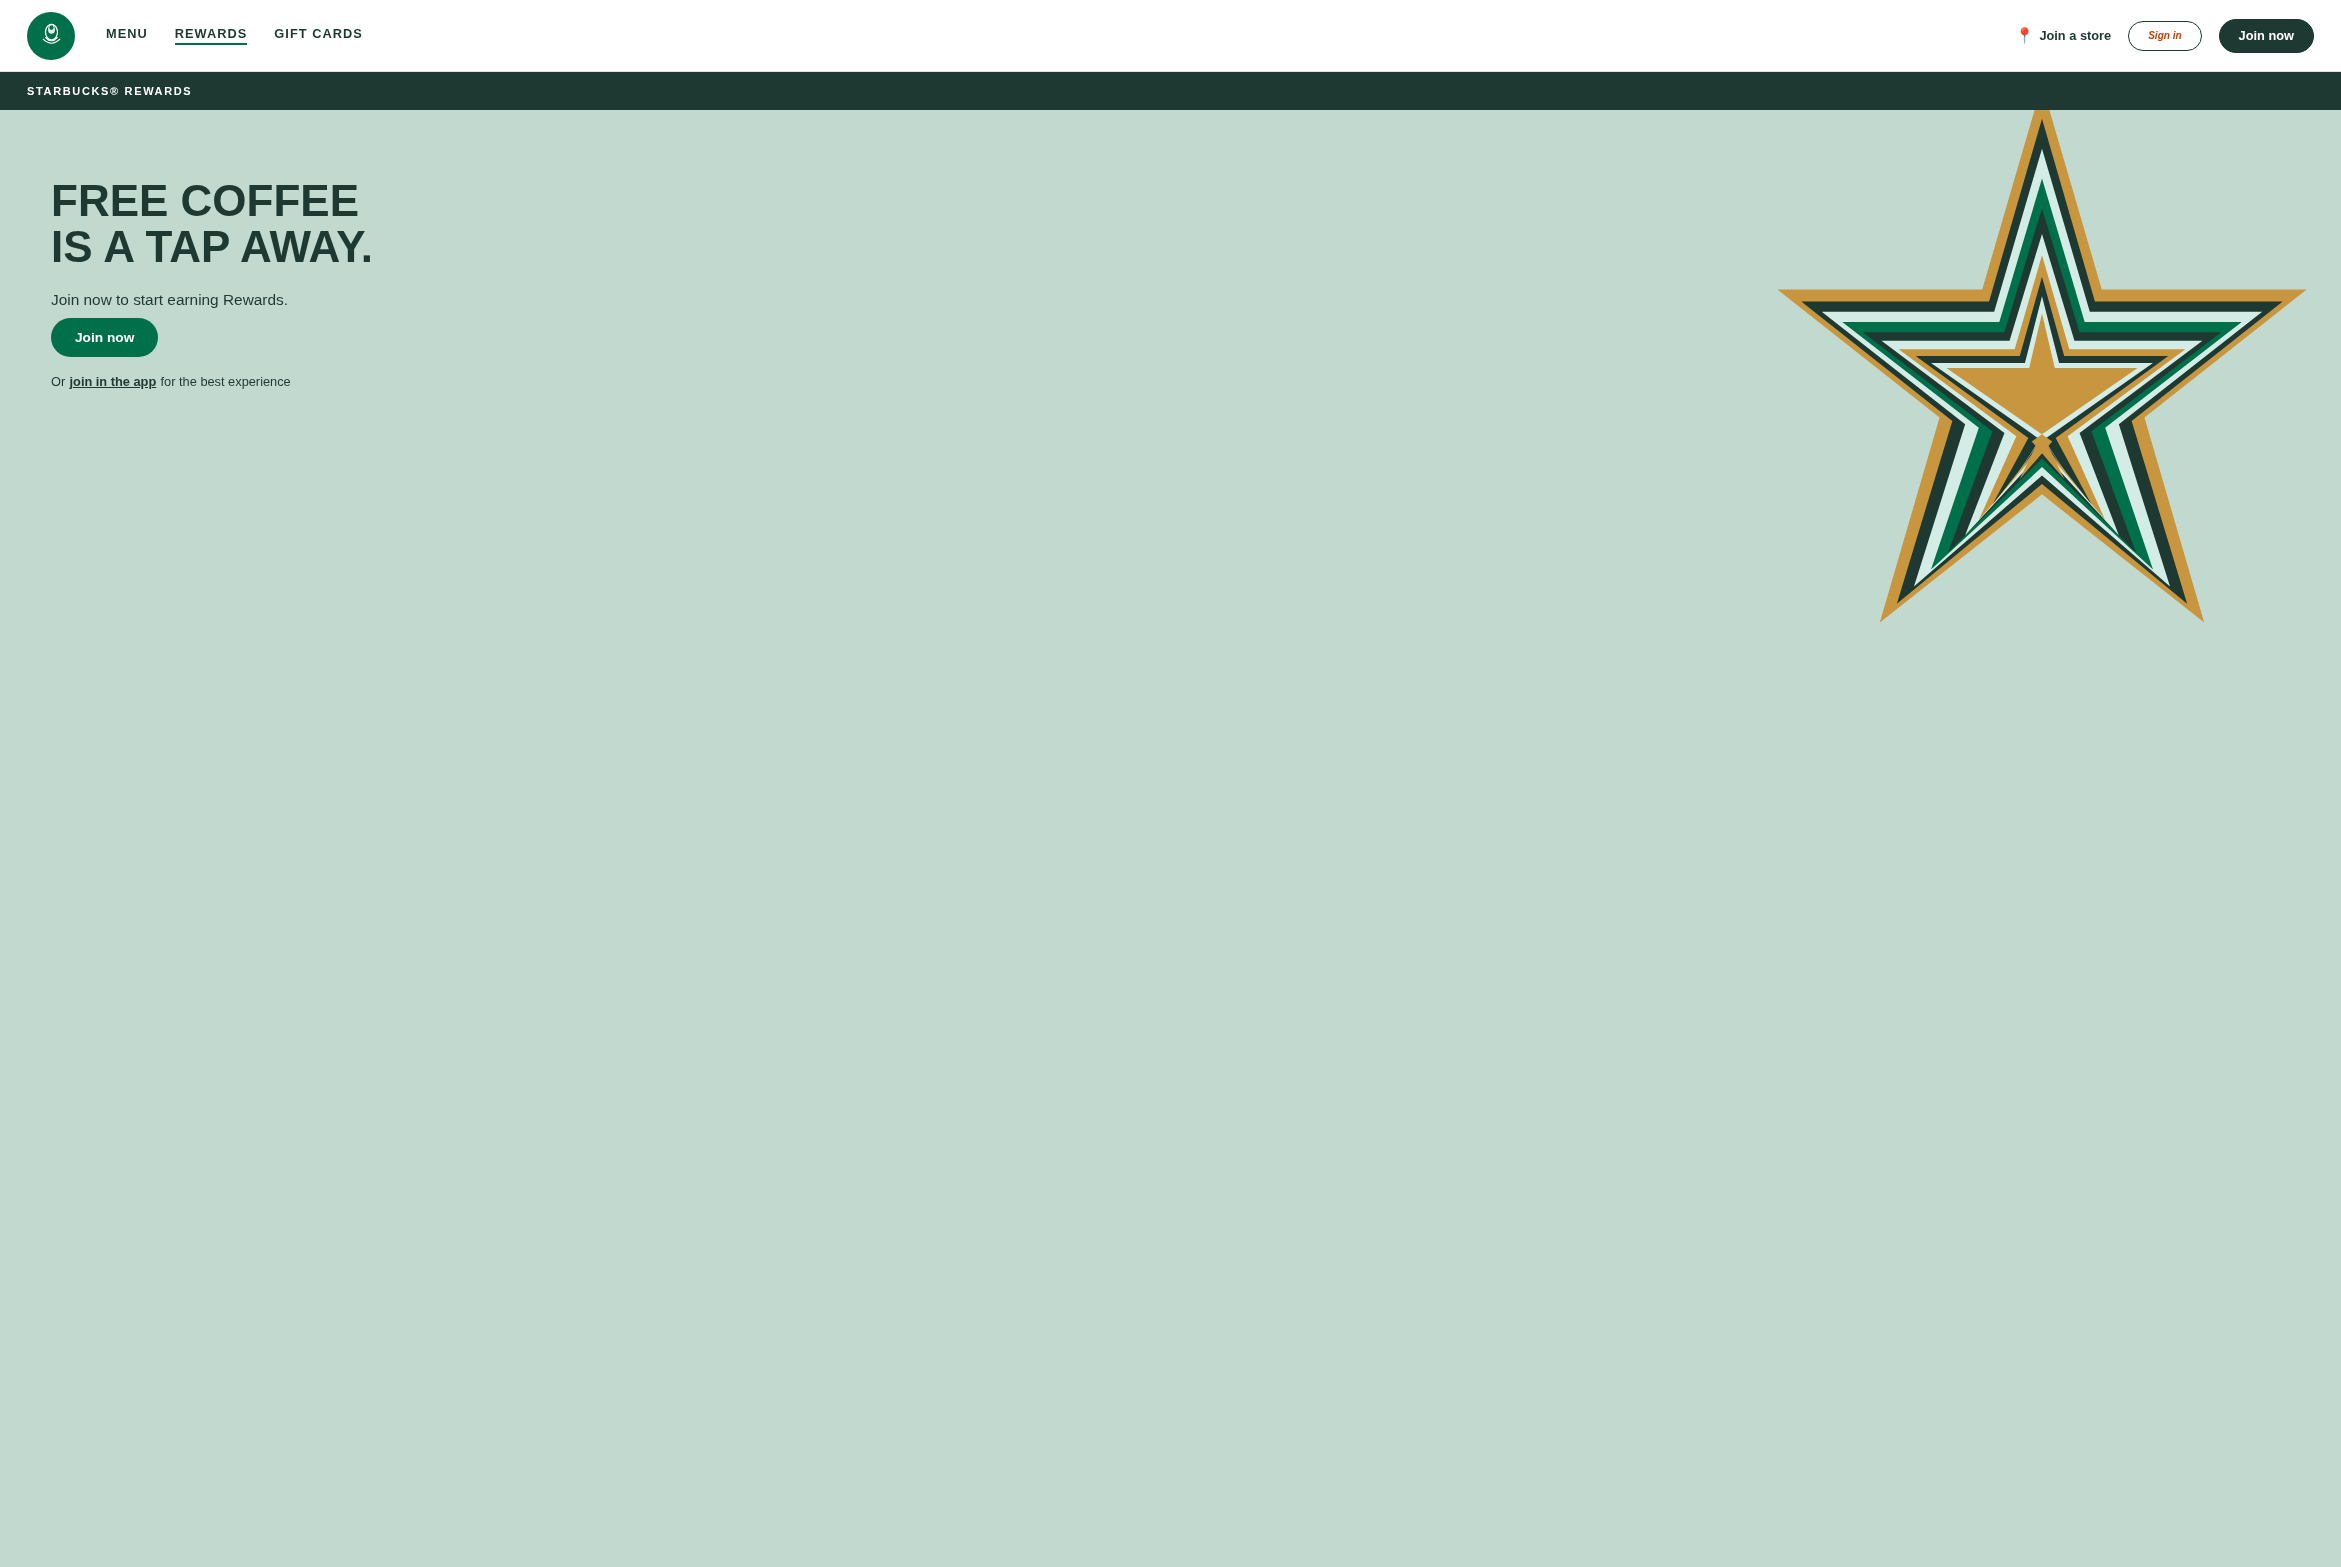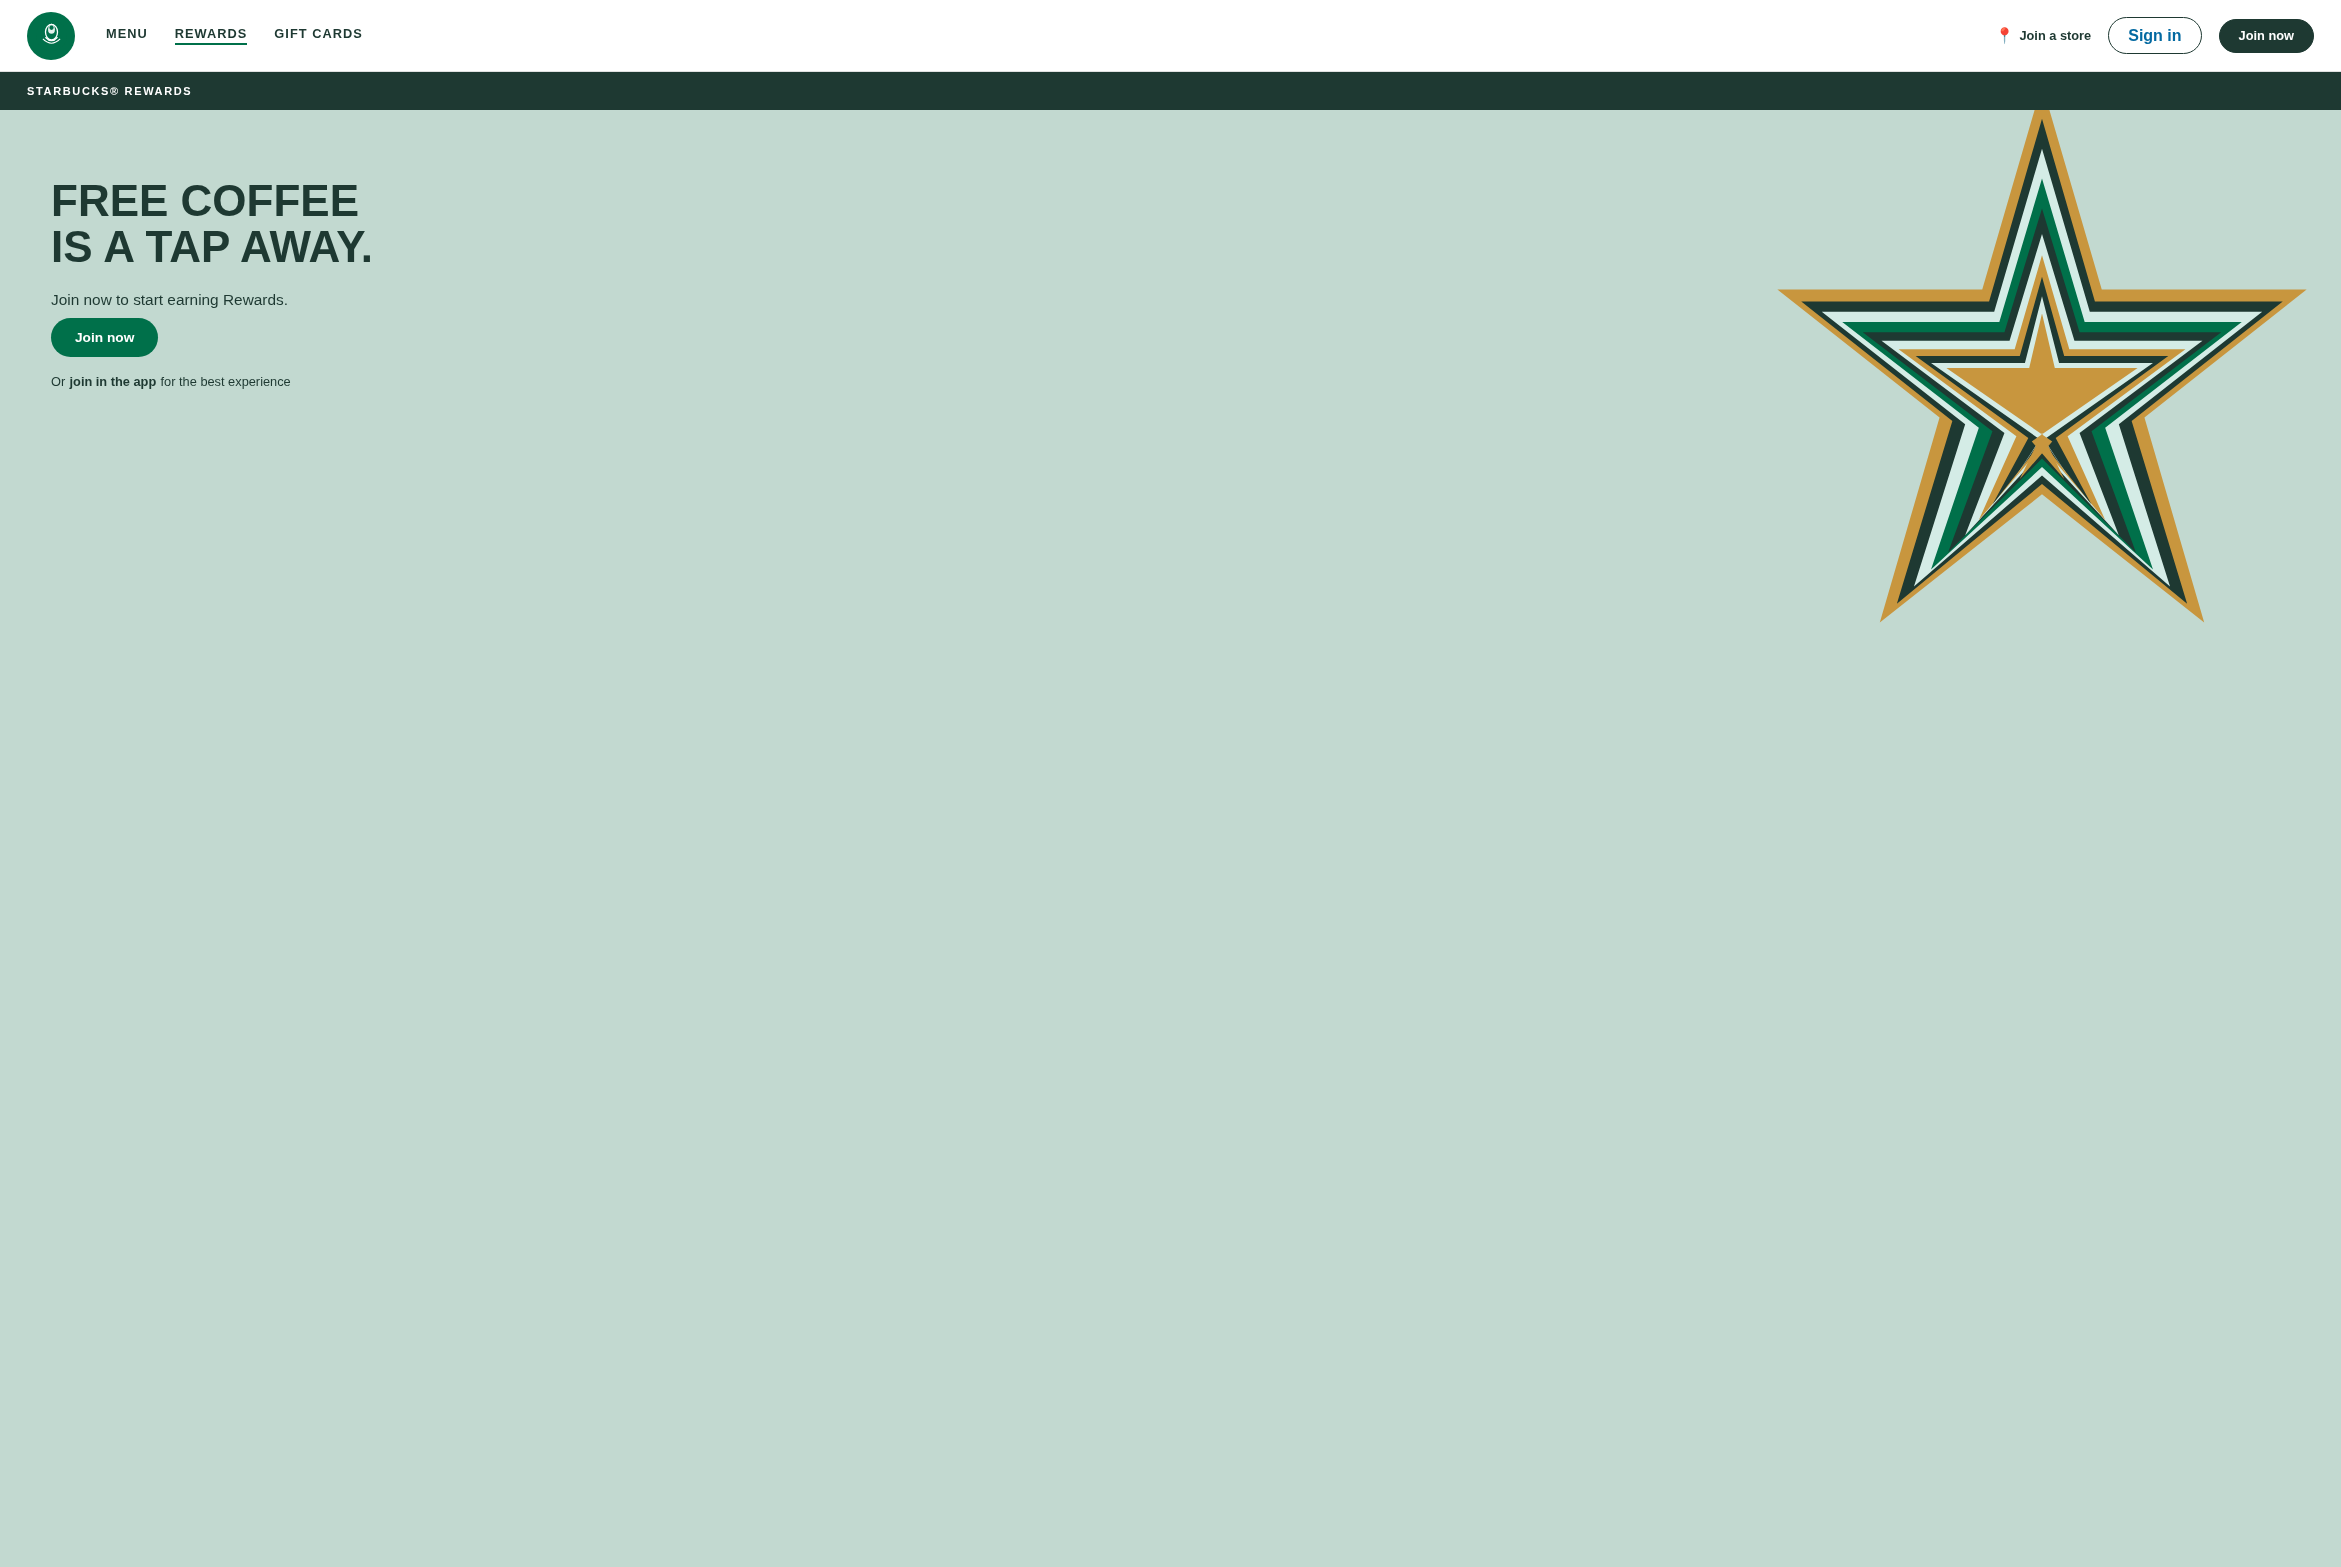--- a/index.html
+++ b/index.html
@@ -72,24 +72,25 @@
       font-weight: 600;
       color: #1e3932;
       cursor: pointer;
       text-decoration: none;
     }
     .sign-in-btn {
       padding: 8.5px 19px;
       border: 1.7px solid #1e3932;
       border-radius: 43px;
       background: transparent;
-      color: #0369a1;
-      font-size: 16px;
-      font-weight: 700;
-      cursor: pointer;
+      color: #c2410c;
+      font-size: 10px;
+      font-weight: 700;
+      cursor: pointer;
+      font-style: italic;
     }
     .join-now-btn-nav {
       padding: 8.5px 19px;
       border: 1.7px solid #1e3932;
       border-radius: 43px;
       background: #1e3932;
       color: #fff;
       font-size: 12.8px;
       font-weight: 700;
       cursor: pointer;
@@ -154,20 +155,21 @@
     .app-text {
       font-size: 12.8px;
       color: #1e3932;
       display: flex;
       gap: 4.3px;
       align-items: center;
       flex-wrap: wrap;
     }
     .app-link {
       color: #1e3932;
+      text-decoration: underline;
       font-weight: 600;
       cursor: pointer;
     }
 
     
     .star-container {
       position: absolute;
       right: -51px;
       top: -51px;
       width: 700px;

